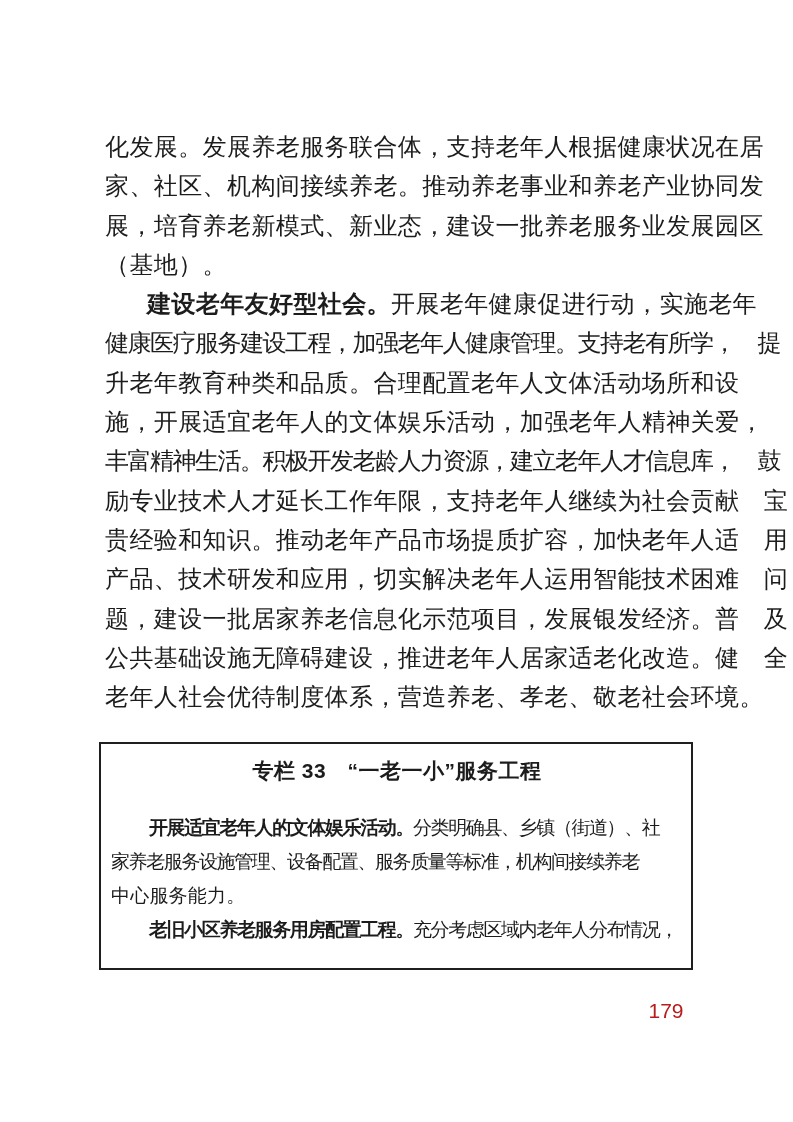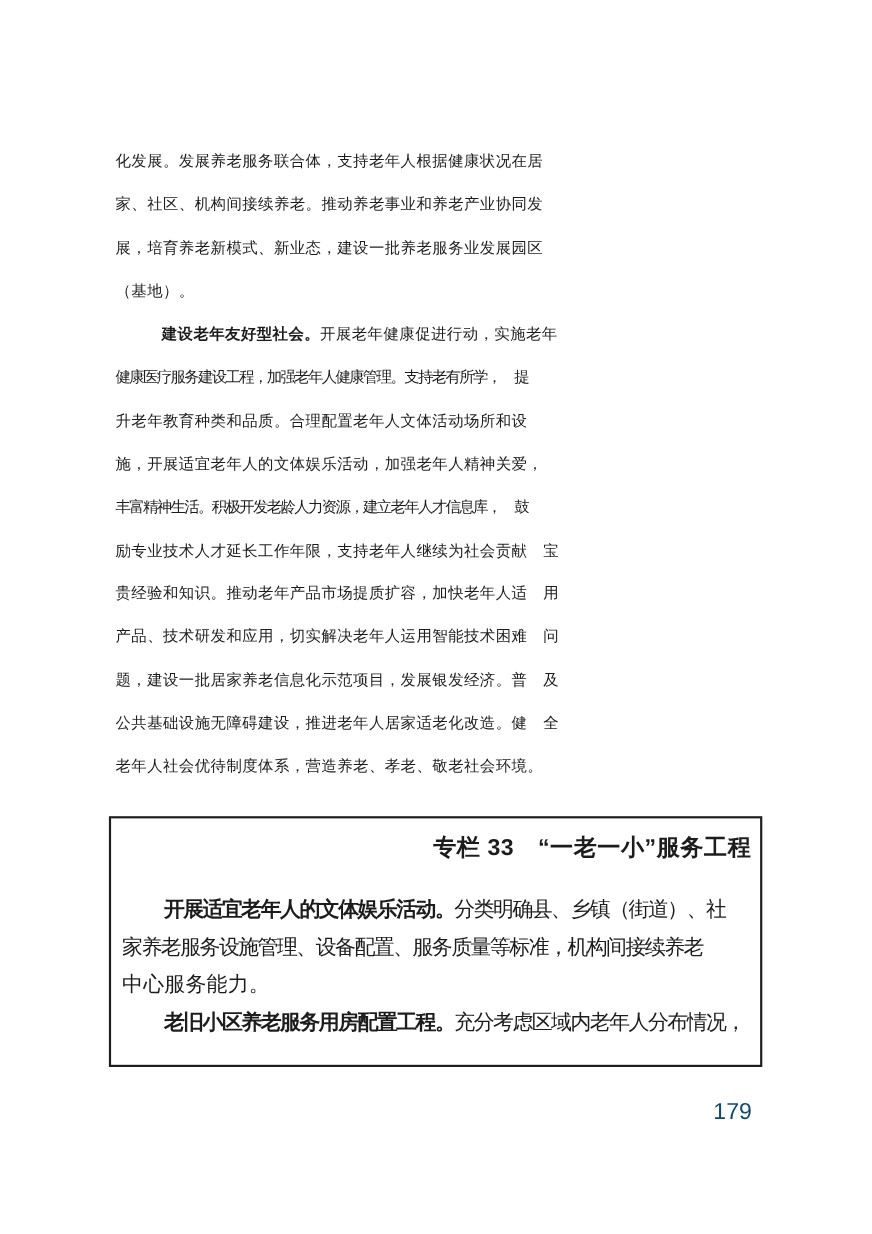--- a/index.html
+++ b/index.html
@@ -14,40 +14,40 @@
     font-family: "Liberation Serif", "DejaVu Serif", serif;
     color: #1c1c1c;
   }
   .content {
     position: absolute;
     left: 105px;
     top: 128px;
     width: 592px;
   }
   .line {
-    font-size: 14px;
+    font-size: 24px;
     line-height: 39.3px;
     white-space: pre;
     letter-spacing: 0.4px;
   }
   .line.indent { padding-left: 42px; }
   .line.tight { letter-spacing: -1.5px; }
   .b { font-weight: 700; text-align: right; }
   .callout {
     position: absolute;
     left: 99px;
     top: 742px;
     width: 594px;
     height: 228px;
     border: 2px solid #1f1f1f;
     padding: 12px 8px 0 10px;
     overflow: hidden;
   }
   .box-title {
-    text-align: right;
+    text-align: center;
     font-weight: 700;
     font-size: 21px;
     line-height: 30px;
     margin-bottom: 25px;
     font-family: "Liberation Sans", "DejaVu Sans", sans-serif;
     letter-spacing: 0.5px;
   }
   .box-line {
     font-size: 19px;
     line-height: 34px;
@@ -58,21 +58,21 @@
   .box-line.tight { letter-spacing: -1.4px; }
   .page-number {
     position: absolute;
     left: 636px;
     top: 999px;
     width: 60px;
     text-align: center;
     font-size: 21px;
     line-height: 24px;
     font-family: "Liberation Sans", "DejaVu Sans", sans-serif;
-    color: #0c4a6e;
+    color: #b91c1c;
   }
 </style>
 </head>
 <body>
 
 <div class="page">
 
   <div class="content">
     <div class="line"><span>化发展。发展养老服务联合体，支持老年人根据健康状况在居</span></div>
     <div class="line"><span>家、社区、机构间接续养老。推动养老事业和养老产业协同发</span></div>

